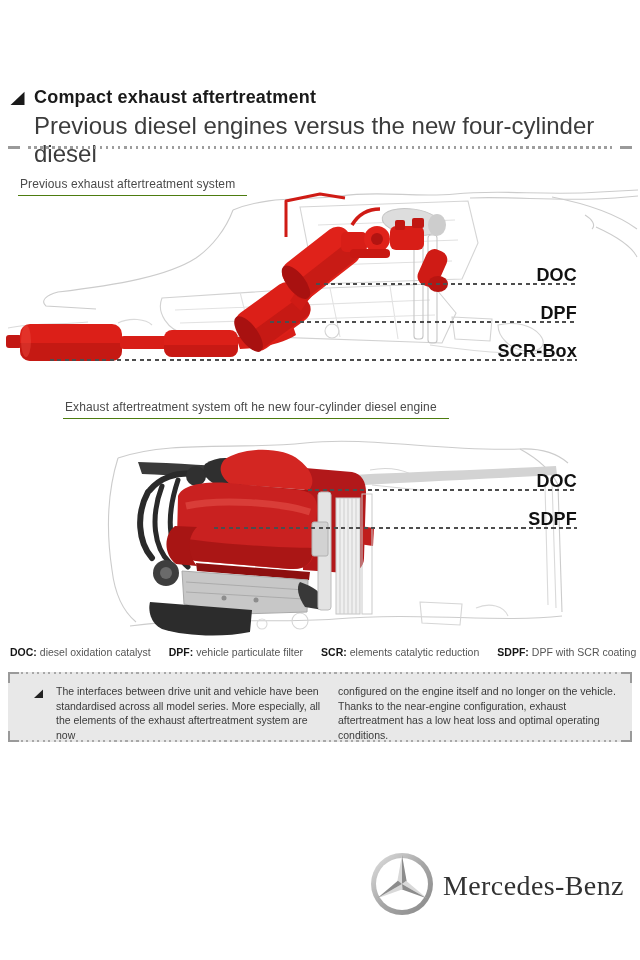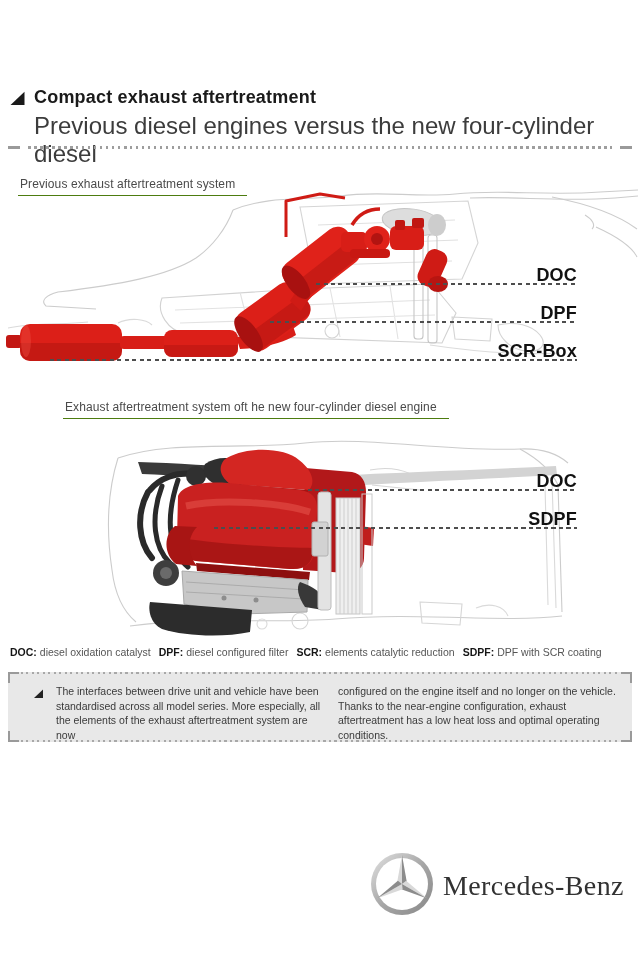--- a/index.html
+++ b/index.html
@@ -32,21 +32,21 @@
   
   .diagram{position:absolute;left:0;}
   .diagram.d1{top:185px;width:640px;height:210px;}
   .diagram.d2{top:430px;width:640px;height:212px;}
 
   
   .dash-line{position:absolute;height:2px;background:repeating-linear-gradient(to right,var(--dash-color) 0 4px,transparent 4px 7.5px);}
   .callout-label{position:absolute;right:63px;font-size:18px;font-weight:600;color:#111;letter-spacing:.2px;text-align:right;}
 
   
-  .glossary{position:absolute;left:10px;top:646px;display:flex;gap:8px;font-size:10.5px;white-space:nowrap;}
+  .glossary{position:absolute;left:10px;top:646px;display:flex;gap:18px;font-size:10.5px;white-space:nowrap;}
   .glossary .term{font-weight:700;color:#151515;}
   .glossary .def{color:#555;margin-left:3px;}
 
   
   .note-box{position:absolute;left:8px;top:672px;width:624px;height:70px;background:var(--box-bg);}
   .note-box .dotline{position:absolute;left:13px;right:13px;height:2px;background:repeating-linear-gradient(to right,#a8a8a8 0 2px,transparent 2px 5.5px);}
   .note-box .dotline.top{top:0;}
   .note-box .dotline.bot{bottom:0;}
   .corner{position:absolute;width:11px;height:11px;border:0 solid #9a9a9a;}
   .corner.tl{left:0;top:0;border-left-width:2px;border-top-width:2px;}
@@ -205,21 +205,21 @@
     </g>
   </svg>
 
   <div class="callout-label" style="top:471px;">DOC</div>
   <div class="dash-line" style="left:308px;top:489px;width:269px;"></div>
   <div class="callout-label" style="top:509px;">SDPF</div>
   <div class="dash-line" style="left:214px;top:527px;width:363px;"></div>
 
   <div class="glossary">
     <span><span class="term">DOC:</span><span class="def">diesel oxidation catalyst</span></span>
-    <span><span class="term">DPF:</span><span class="def">diesel configured filter</span></span>
+    <span><span class="term">DPF:</span><span class="def">vehicle particulate filter</span></span>
     <span><span class="term">SCR:</span><span class="def">elements catalytic reduction</span></span>
     <span><span class="term">SDPF:</span><span class="def">DPF with SCR coating</span></span>
   </div>
 
   <div class="note-box">
     <div class="dotline top"></div>
     <div class="dotline bot"></div>
     <div class="corner tl"></div>
     <div class="corner tr"></div>
     <div class="corner bl"></div>

